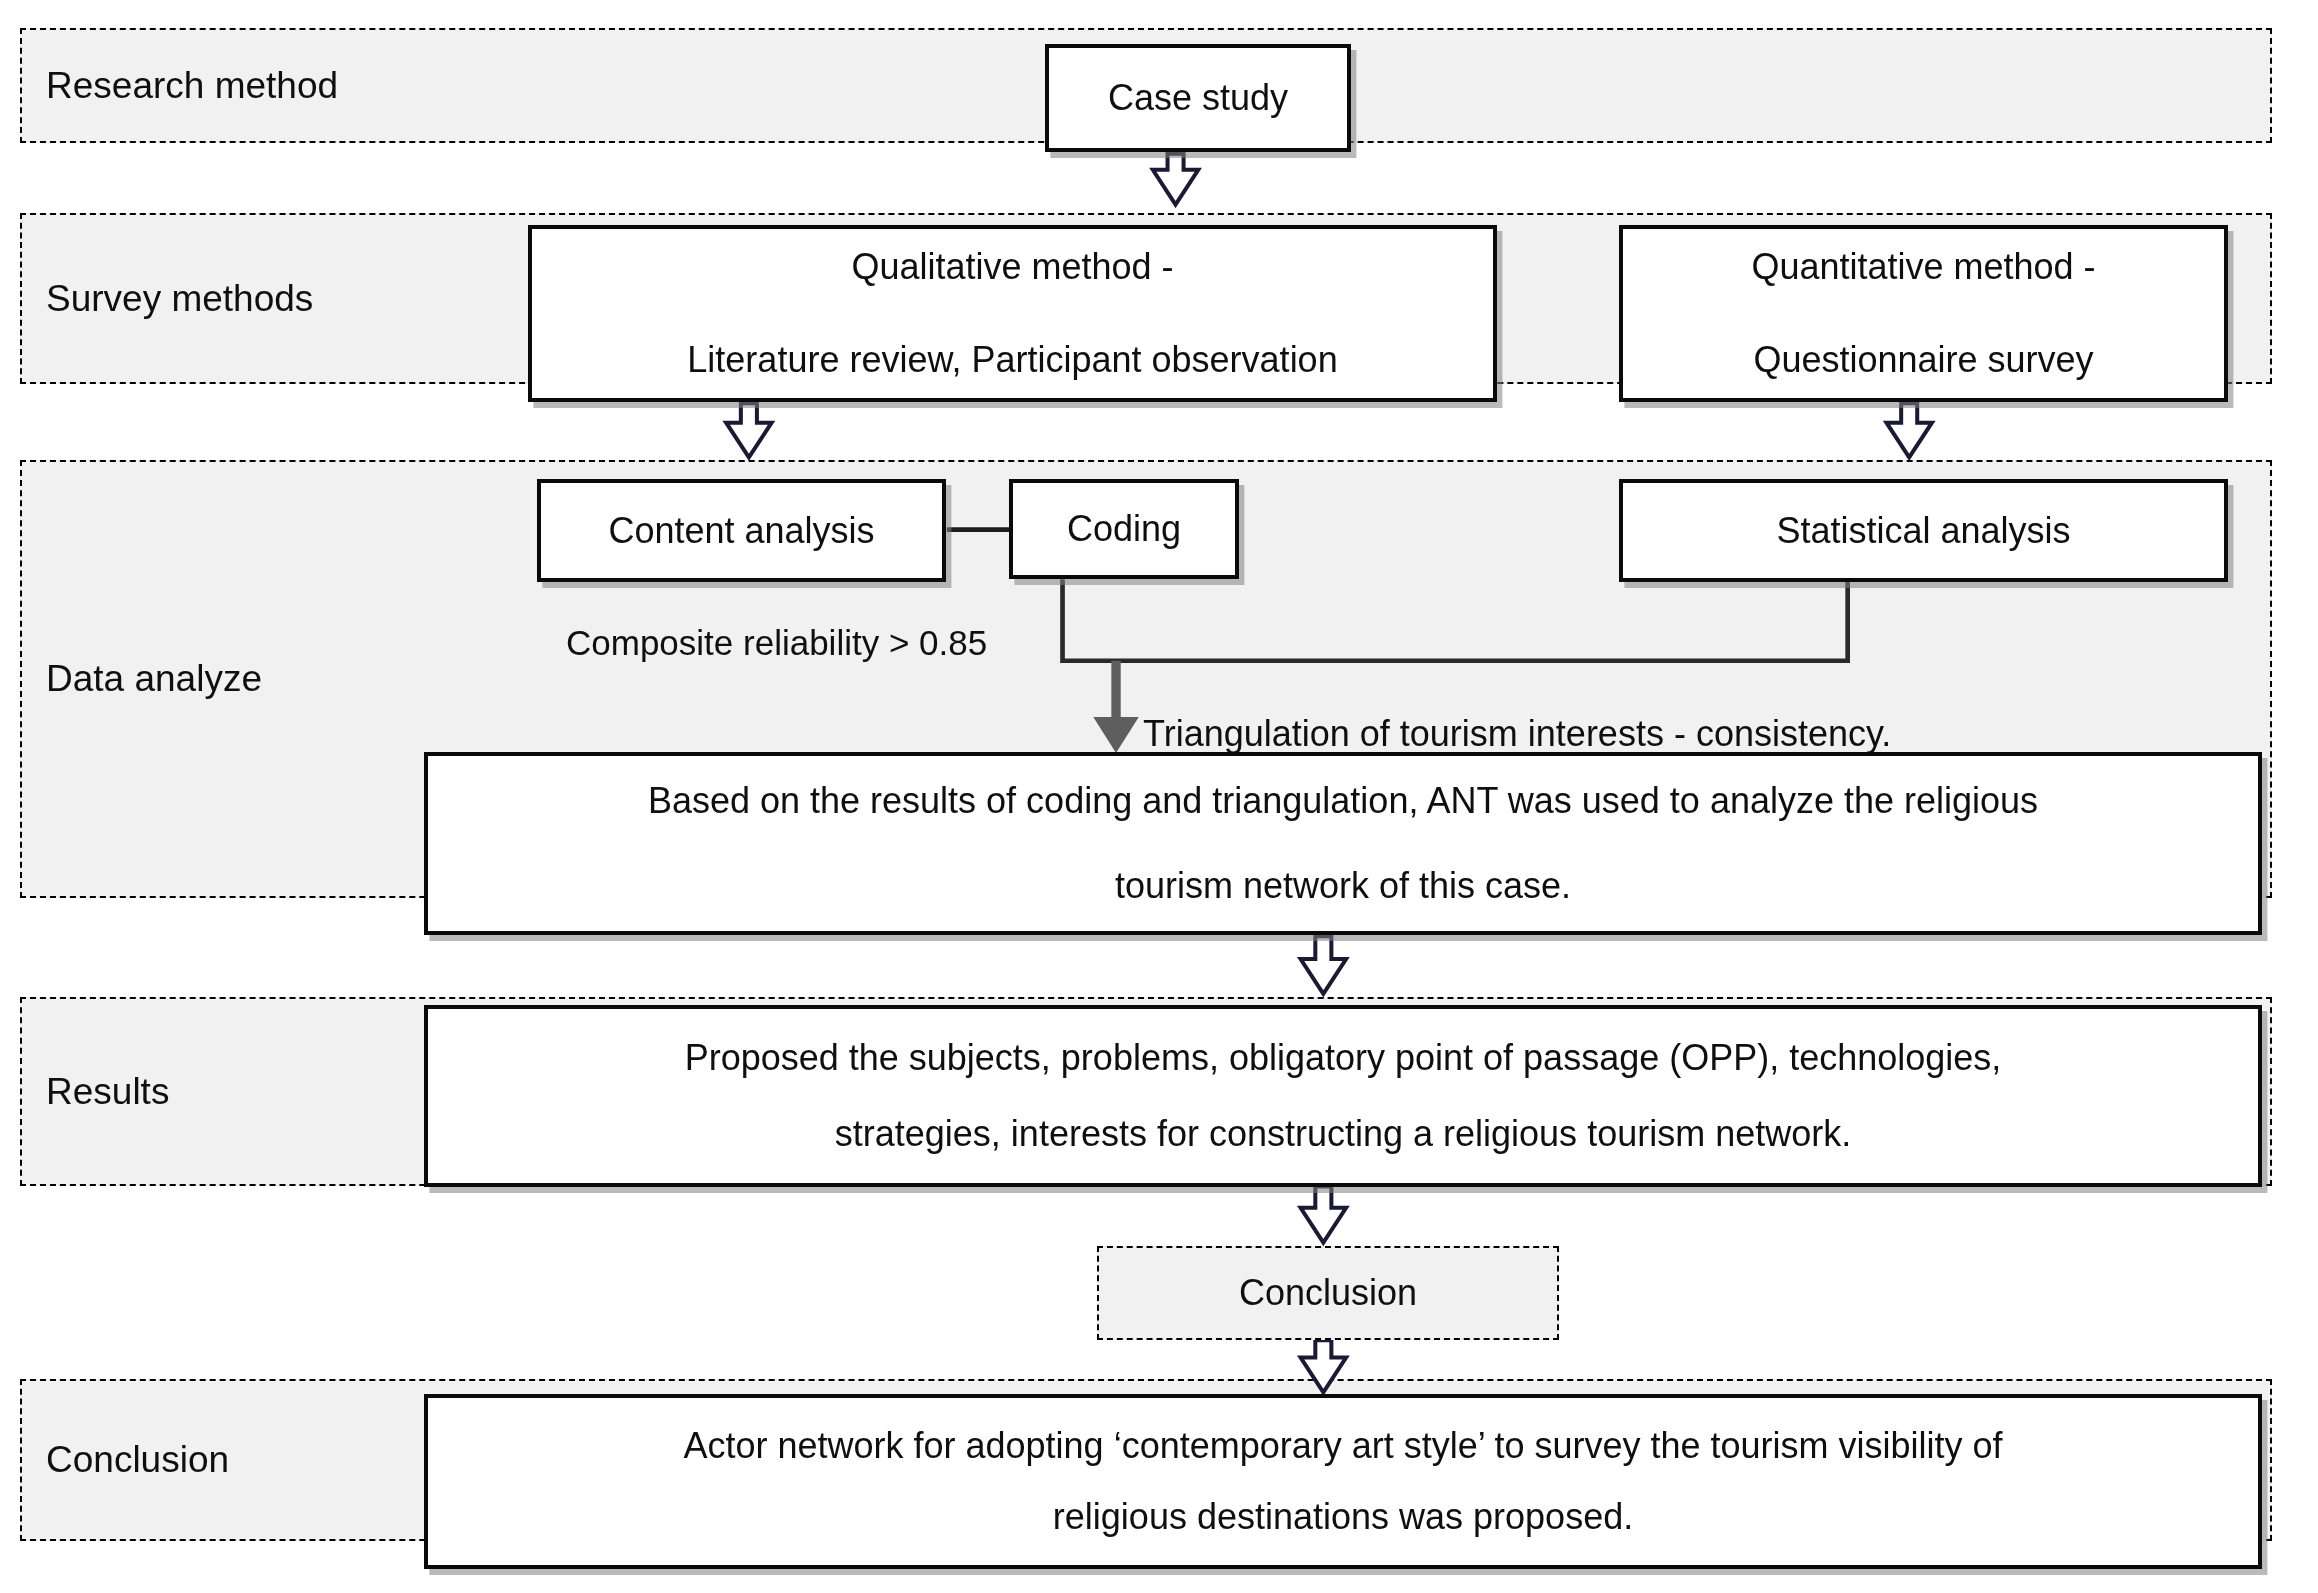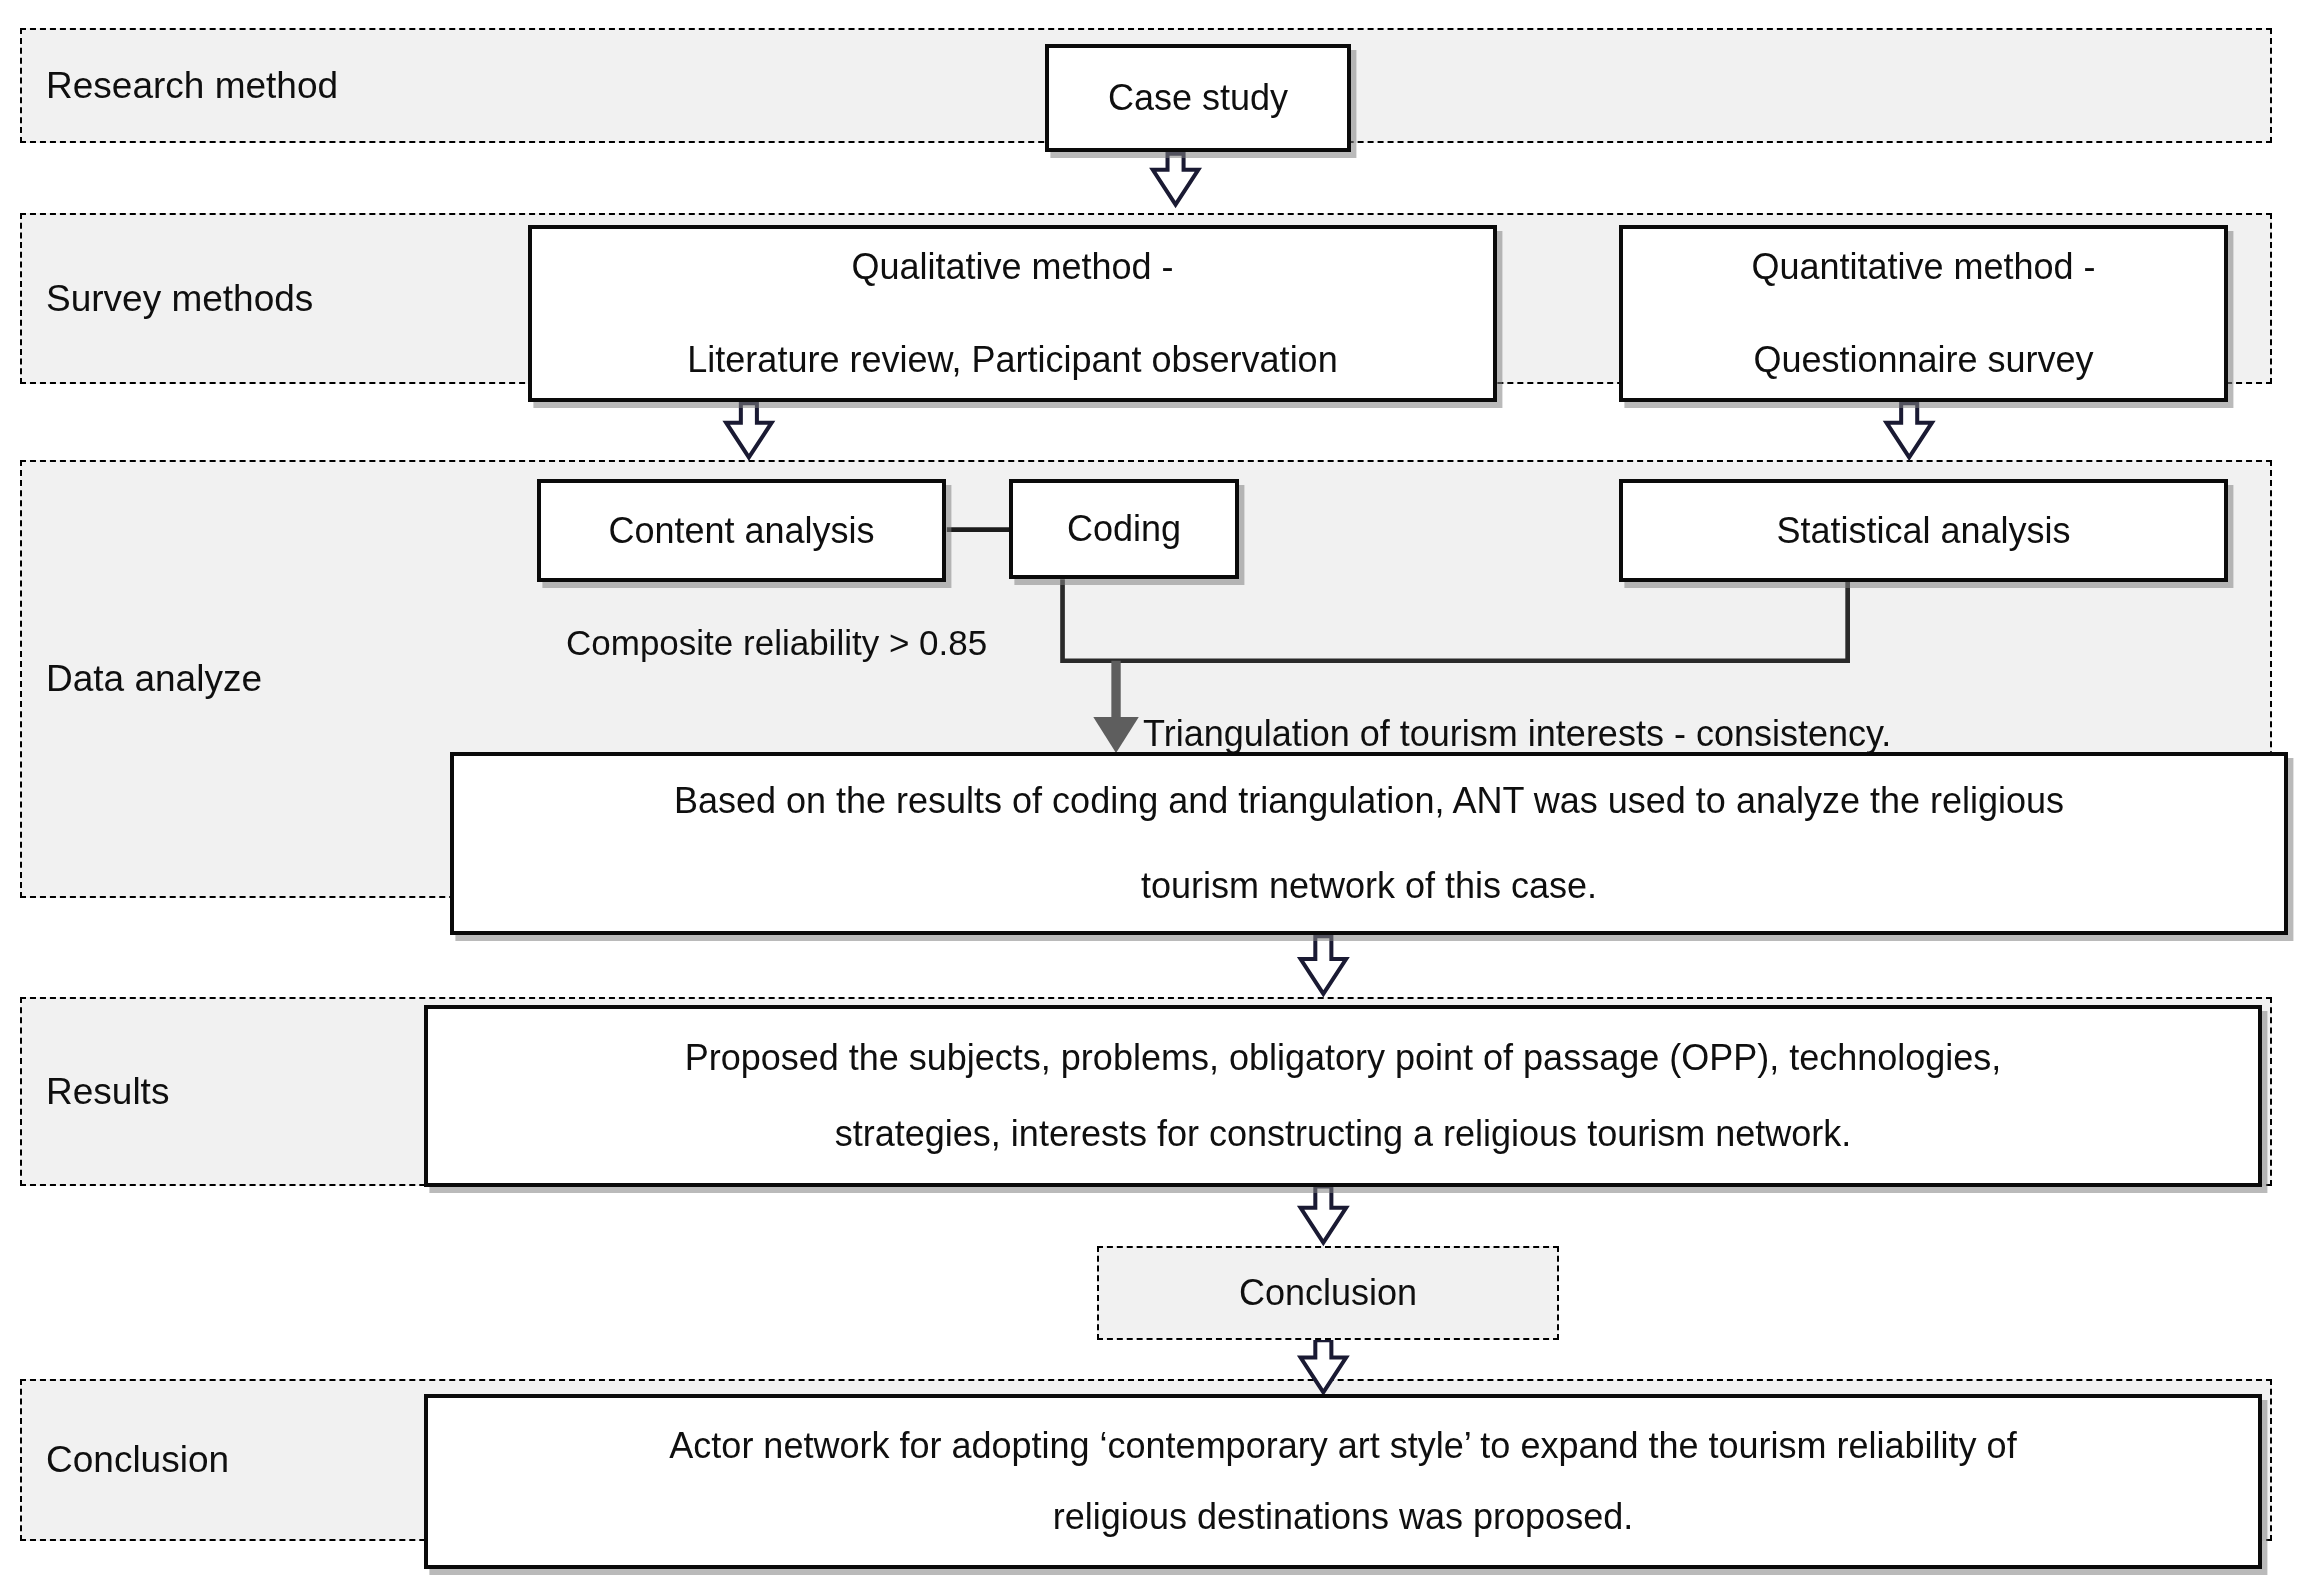--- a/index.html
+++ b/index.html
@@ -120,33 +120,33 @@
     <span class="bline">Coding</span>
   </div>
 
   <div class="box" style="left:1619px;top:479px;width:609px;height:103px;">
     <span class="bline">Statistical analysis</span>
   </div>
 
   <div class="floatnote" id="note-composite">Composite reliability &gt; 0.85</div>
   <div class="floatnote" id="note-triangulation">Triangulation of tourism interests - consistency.</div>
 
-  <div class="box two-line" style="left:424px;top:752px;width:1838px;height:183px;padding:24px 16px;margin-left:26px;">
+  <div class="box two-line" style="left:424px;top:752px;width:1838px;height:183px;padding:24px 16px;">
     <span class="bline">Based on the results of coding and triangulation, ANT was used to analyze the religious</span>
     <span class="bline">tourism network of this case.</span>
   </div>
 
   <div class="box two-line" style="left:424px;top:1005px;width:1838px;height:182px;padding:28px 23px;">
     <span class="bline">Proposed the subjects, problems, obligatory point of passage (OPP), technologies,</span>
     <span class="bline">strategies, interests for constructing a religious tourism network.</span>
   </div>
 
   <div class="dashedbox" style="left:1097px;top:1246px;width:462px;height:94px;">
     <span class="bline">Conclusion</span>
   </div>
 
   <div class="box two-line" style="left:424px;top:1394px;width:1838px;height:175px;padding:27px 16px;">
-    <span class="bline">Actor network for adopting ‘contemporary art style’ to expand the tourism reliability of</span>
+    <span class="bline">Actor network for adopting ‘contemporary art style’ to survey the tourism visibility of</span>
     <span class="bline">religious destinations was proposed.</span>
   </div>
 
 </div>
 
 
 </body></html>

